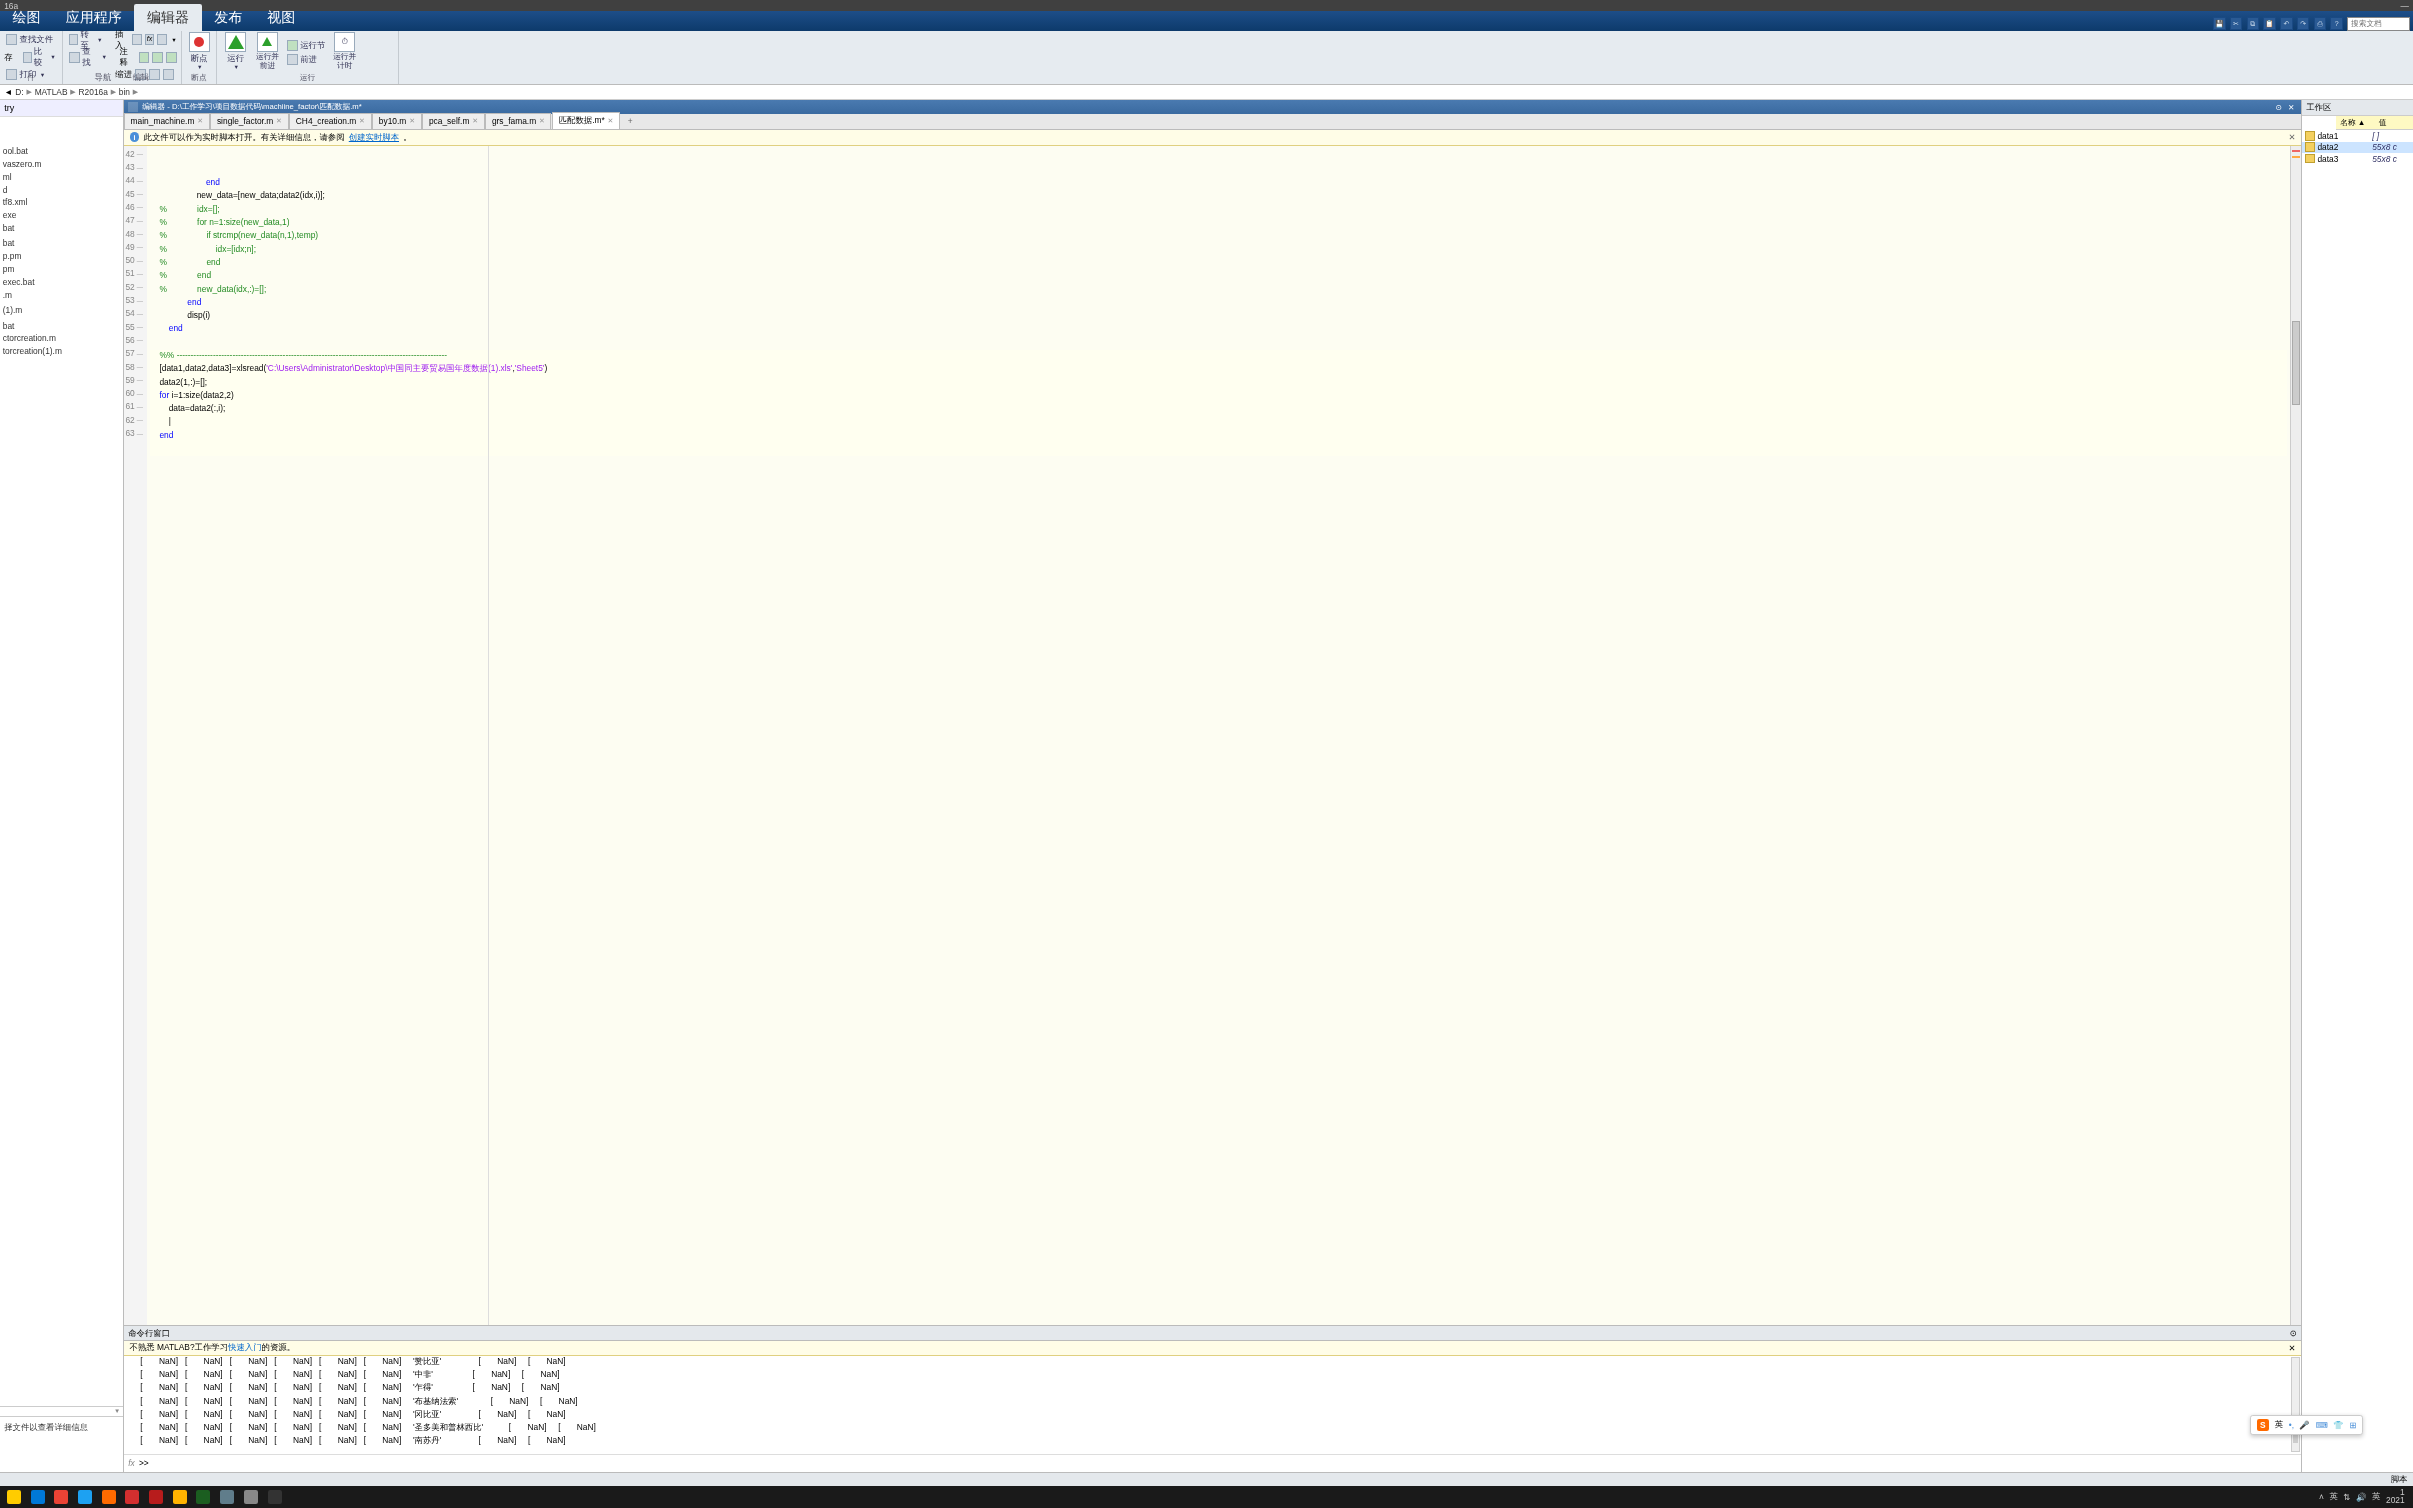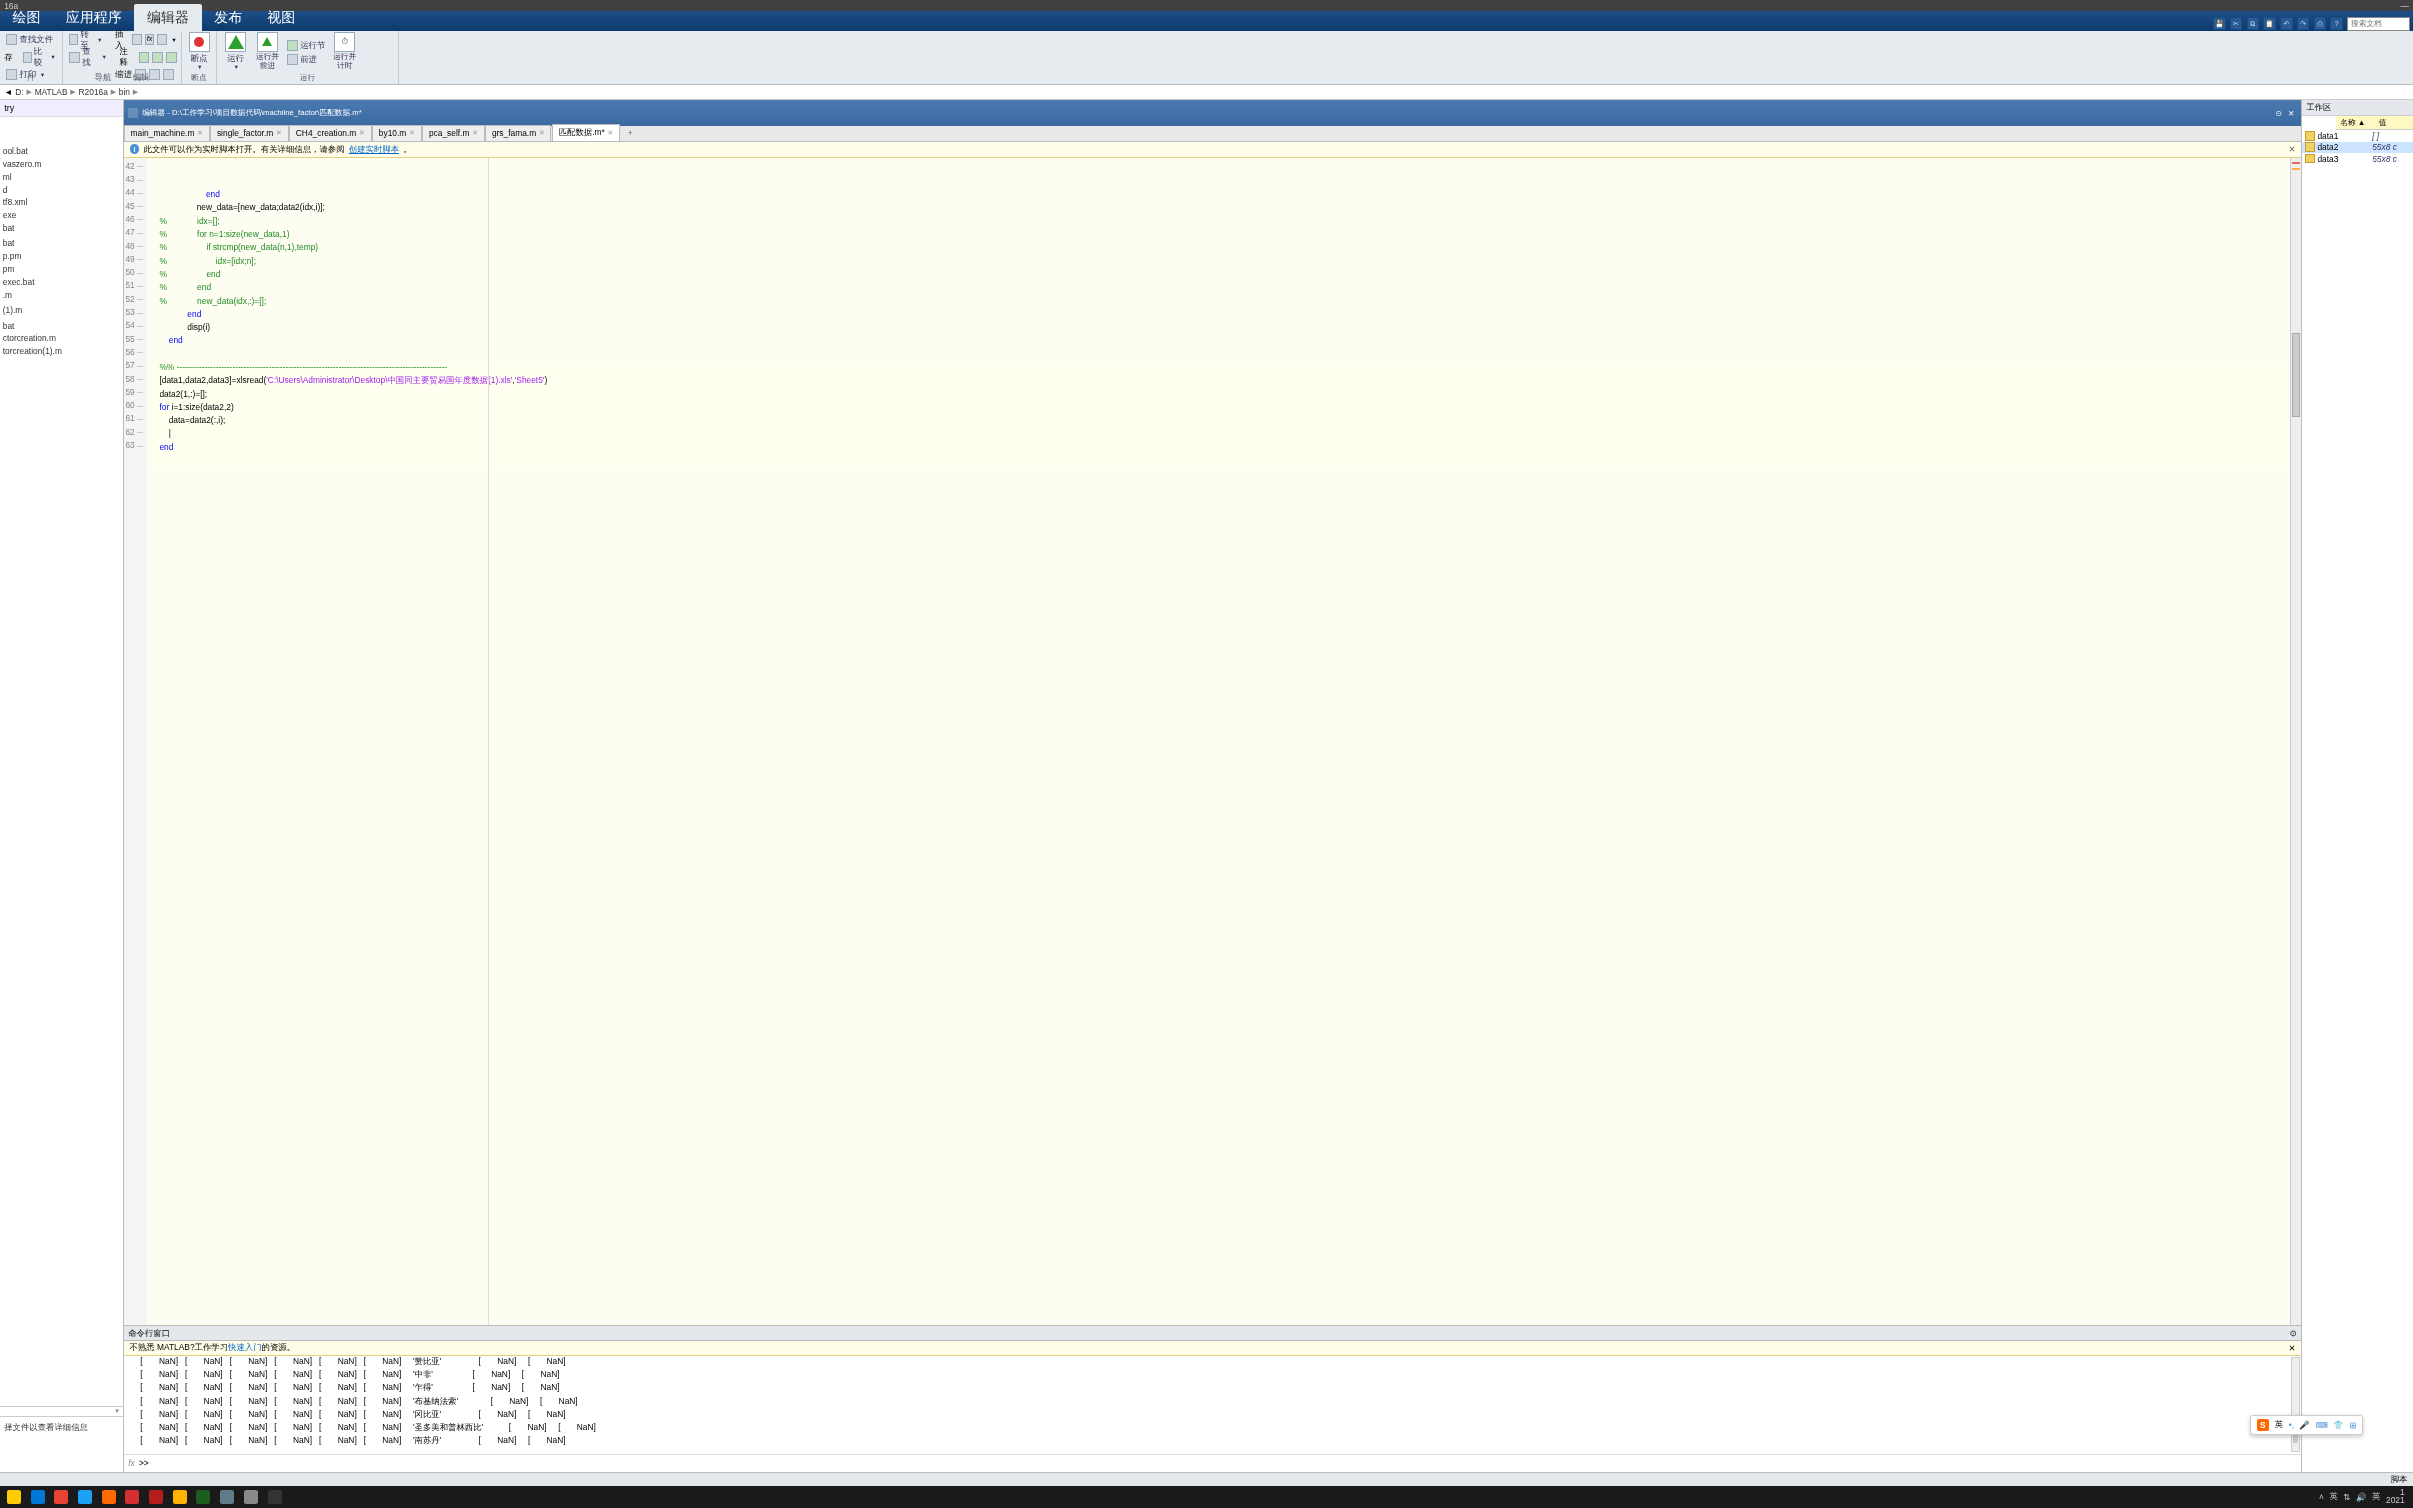--- a/index.html
+++ b/index.html
@@ -24,21 +24,21 @@
 .pathbar { background:#fff; border-bottom:0.7px solid #ccc; height:15.4px; display:flex; align-items:center; padding:0 4.2px; gap:2.8px; }
 .pathbar .crumb { color:#333; cursor:pointer; }
 .pathbar .sep { color:#888; font-size:7px; }
 .mainarea { flex:1; display:flex; min-height:0; }
 .leftpanel { width:124px; background:#fff; border-right:0.7px solid #bbb; display:flex; flex-direction:column; }
 .leftpanel .lhdr { background:#eef; padding:2.8px 4.2px; font-size:9px; border-bottom:0.7px solid #ddd; }
 .filelist { flex:1; overflow:hidden; padding-top:28px; }
 .filelist .fitem { padding:1.4px 2.8px; color:#333; white-space:nowrap; }
 .leftpanel .detail { border-top:0.7px solid #ccc; padding:5.6px 4.2px; height:56px; color:#333; }
 .centerpanel { flex:1; display:flex; flex-direction:column; min-width:0; }
-.editorhdr { background:linear-gradient(#4a7ab0,#3a6aa0); color:#fff; height:26px; display:flex; align-items:center; padding:0 4.2px; }
+.editorhdr { background:linear-gradient(#4a7ab0,#3a6aa0); color:#fff; height:14px; display:flex; align-items:center; padding:0 4.2px; }
 .editorhdr .icon { width:9.8px; height:9.8px; background:#fff3; margin-right:4.2px; }
 .editorhdr .etitle { flex:1; font-size:7.7px; }
 .editorhdr .wbtn { width:11.2px; height:11.2px; display:flex; align-items:center; justify-content:center; cursor:pointer; color:#fff; margin-left:1.4px; font-size:7.7px; }
 .filetabs { background:#e8e8e8; display:flex; height:15.4px; border-bottom:0.7px solid #bbb; align-items:flex-end; }
 .ftab { padding:2.1px 5.6px; border:0.7px solid #bbb; border-bottom:none; background:#eee; margin-right:0.7px; font-size:7.7px; display:flex; align-items:center; gap:2.8px; cursor:pointer; }
 .ftab.active { background:#fff; }
 .ftab .close { color:#999; font-size:7px; }
 .addtab { padding:2.1px 7px; cursor:pointer; color:#666; }
 .infobar { background:#fffde7; border-bottom:0.7px solid #e0d080; padding:2.1px 5.6px; display:flex; align-items:center; gap:4.2px; }
 .infobar .iicon { width:9.8px; height:9.8px; border-radius:50%; background:#4a90d9; color:#fff; display:flex; align-items:center; justify-content:center; font-size:7px; font-weight:bold; }

